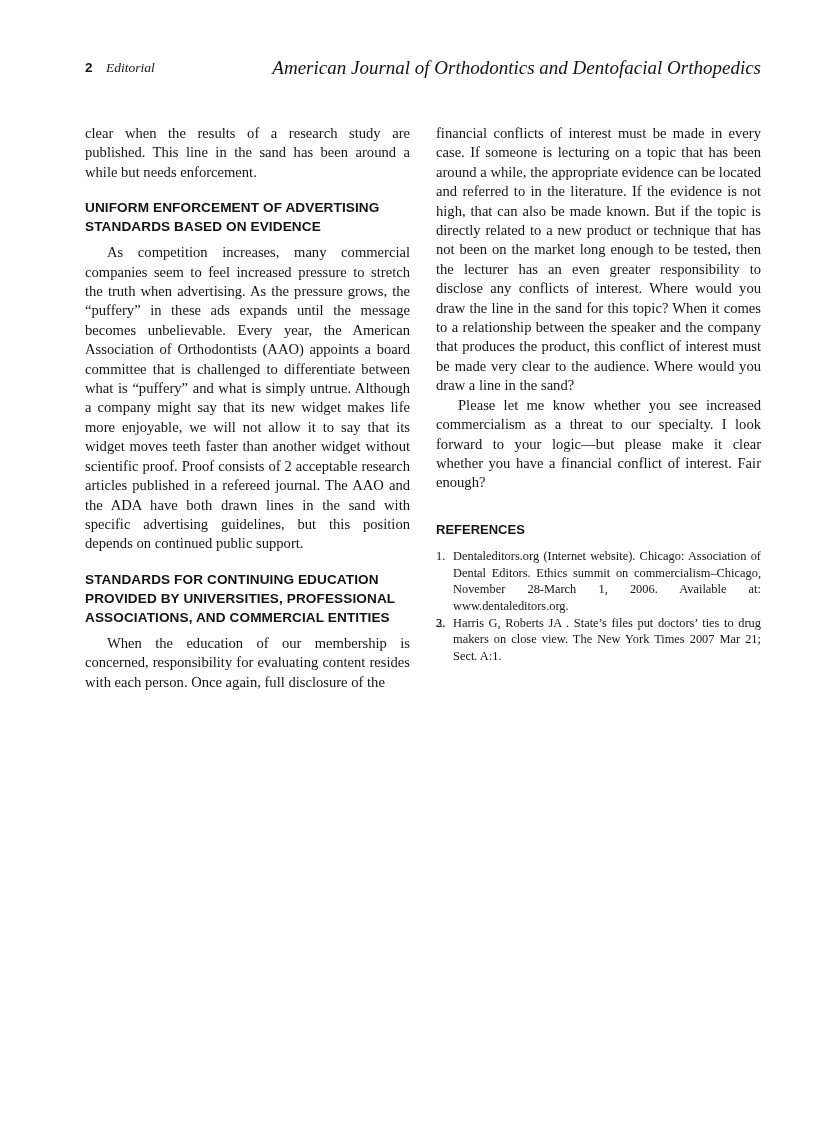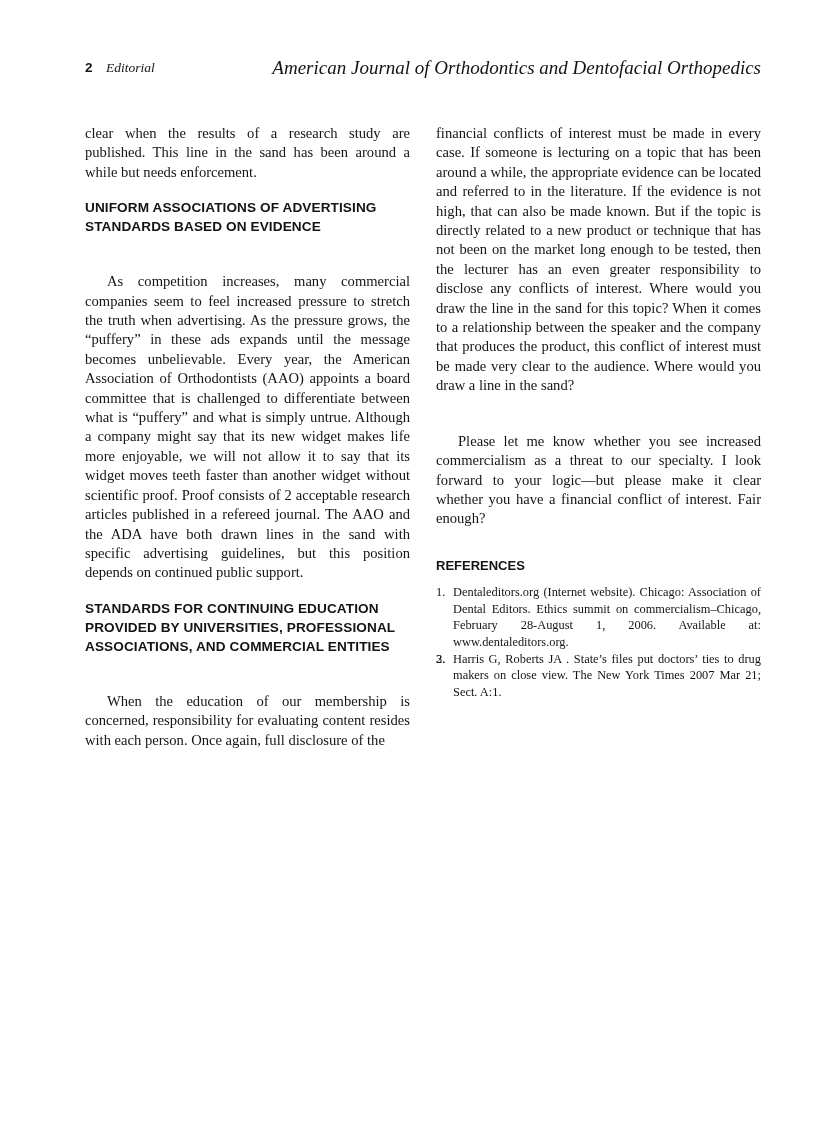--- a/index.html
+++ b/index.html
@@ -47,21 +47,21 @@
     display: flex;
     gap: 26px;
   }
   .col {
     width: 325px;
     font-size: 14.6px;
     line-height: 19.4px;
     text-align: justify;
   }
   .para { text-align: justify; }
-  .para.indent { text-indent: 22px; margin-top: 36px; }
+  .para.indent { text-indent: 22px; }
   .subheading {
     font-family: "Liberation Sans", sans-serif;
     font-weight: bold;
     font-size: 13.6px;
     line-height: 19px;
     text-align: left;
     margin-top: 16px;
     margin-bottom: 7px;
     letter-spacing: 0.1px;
   }
@@ -102,34 +102,34 @@
       </div>
       <div class="header-right">
         <div>American Journal of Orthodontics and Dentofacial Orthopedics</div>
       </div>
     </div>
 
     <div class="columns">
 
       <div class="col">
         <p class="para">clear when the results of a research study are published. This line in the sand has been around a while but needs enforcement.</p>
-        <h2 class="subheading">UNIFORM ASSOCIATIONS OF ADVERTISING STANDARDS BASED ON EVIDENCE</h2>
+        <h2 class="subheading">UNIFORM ENFORCEMENT OF ADVERTISING STANDARDS BASED ON EVIDENCE</h2>
         <p class="para indent">As competition increases, many commercial companies seem to feel increased pressure to stretch the truth when advertising. As the pressure grows, the “puffery” in these ads expands until the message becomes unbelievable. Every year, the American Association of Orthodontists (AAO) appoints a board committee that is challenged to differentiate between what is “puffery” and what is simply untrue. Although a company might say that its new widget makes life more enjoyable, we will not allow it to say that its widget moves teeth faster than another widget without scientific proof. Proof consists of 2 acceptable research articles published in a refereed journal. The AAO and the ADA have both drawn lines in the sand with specific advertising guidelines, but this position depends on continued public support.</p>
         <h2 class="subheading">STANDARDS FOR CONTINUING EDUCATION PROVIDED BY UNIVERSITIES, PROFESSIONAL ASSOCIATIONS, AND COMMERCIAL ENTITIES</h2>
         <p class="para indent">When the education of our membership is concerned, responsibility for evaluating content resides with each person. Once again, full disclosure of the</p>
       </div>
 
       <div class="col">
         <p class="para">financial conflicts of interest must be made in every case. If someone is lecturing on a topic that has been around a while, the appropriate evidence can be located and referred to in the literature. If the evidence is not high, that can also be made known. But if the topic is directly related to a new product or technique that has not been on the market long enough to be tested, then the lecturer has an even greater responsibility to disclose any conflicts of interest. Where would you draw the line in the sand for this topic? When it comes to a relationship between the speaker and the company that produces the product, this conflict of interest must be made very clear to the audience. Where would you draw a line in the sand?</p>
         <p class="para indent">Please let me know whether you see increased commercialism as a threat to our specialty. I look forward to your logic—but please make it clear whether you have a financial conflict of interest. Fair enough?</p>
         <h2 class="refs-heading">REFERENCES</h2>
         <ol class="ref-list">
           <li class="ref-item">
             <span class="ref-number">1.</span>
-            <span>Dentaleditors.org (Internet website). Chicago: Association of Dental Editors. Ethics summit on commercialism–Chicago, February 28-August 1, 2006. Available at: www.dentaleditors.org.</span>
+            <span>Dentaleditors.org (Internet website). Chicago: Association of Dental Editors. Ethics summit on commercialism–Chicago, November 28-March 1, 2006. Available at: www.dentaleditors.org.</span>
           </li>
           <li class="ref-item">
             <span class="ref-number">2.</span>
           </li>
           <li class="ref-item">
             <span class="ref-number">3.</span>
             <span>Harris G, Roberts JA . State’s files put doctors’ ties to drug makers on close view. The New York Times 2007 Mar 21; Sect. A:1.</span>
           </li>
         </ol>
       </div>

